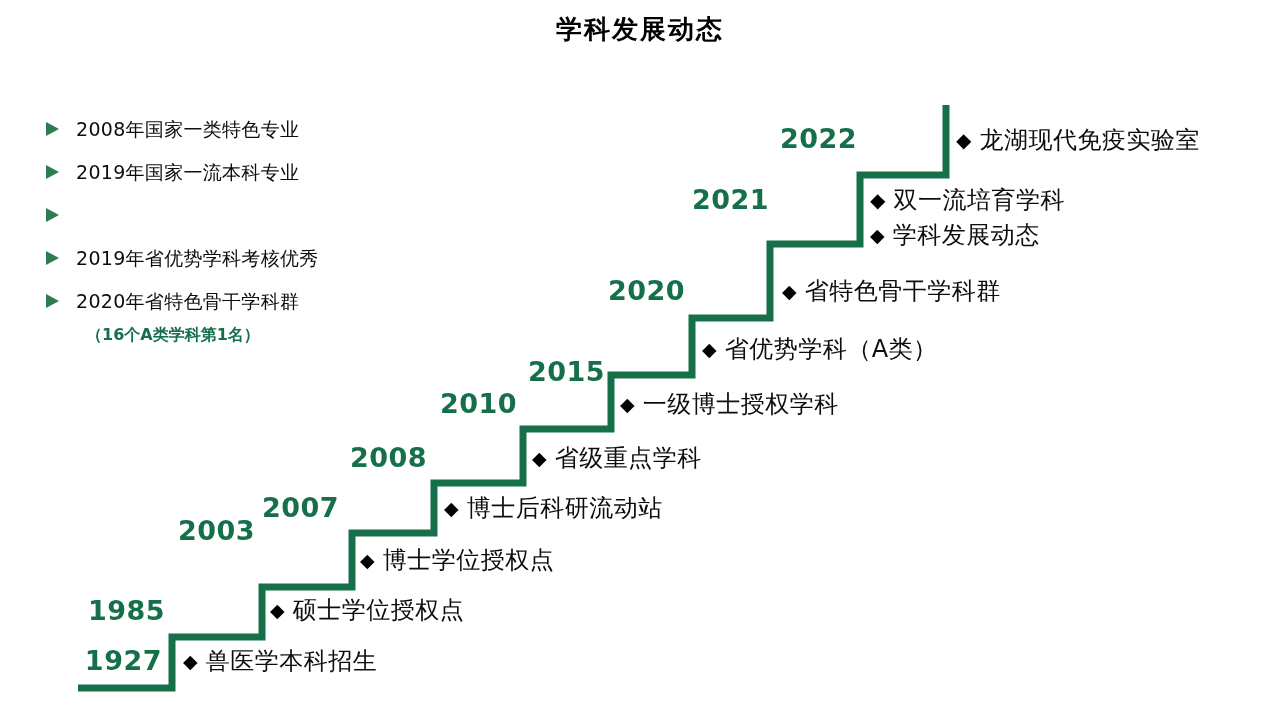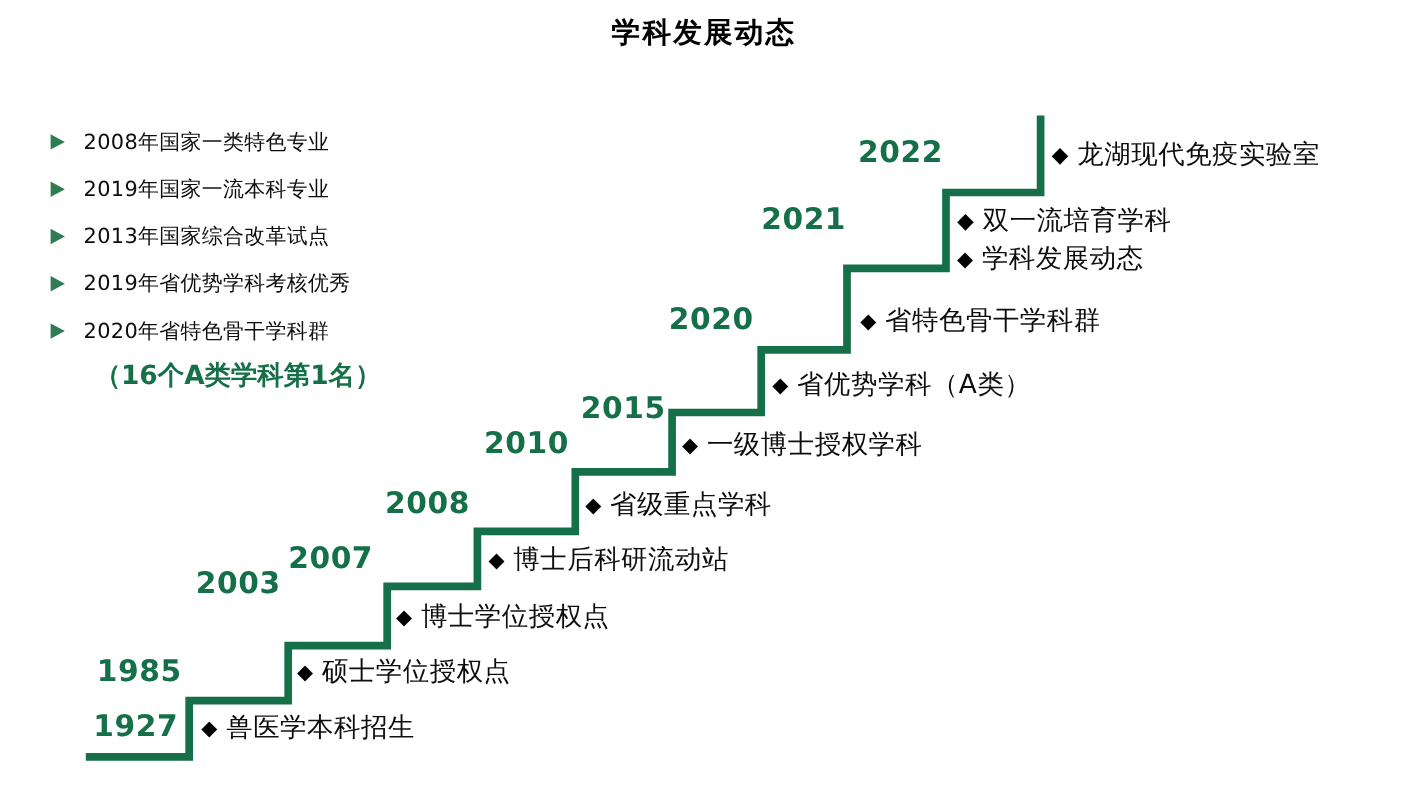--- a/index.html
+++ b/index.html
@@ -70,21 +70,21 @@
   }
   .bullet-text {
     font-size: 19px;
     color: #0d0d0d;
     font-family: "DejaVu Sans", "Liberation Sans", sans-serif;
     letter-spacing: 0.3px;
   }
   #bullet-note {
     margin-top: 2px;
     padding-left: 40px;
-    font-size: 24px;
+    font-size: 16px;
     font-weight: bold;
     color: #15704A;
     white-space: nowrap;
     font-family: "DejaVu Sans", "Liberation Sans", sans-serif;
   }
 
   
   #stair-svg {
     position: absolute;
     left: 0;
@@ -148,21 +148,20 @@
       <span class="bullet-text">2008年国家一类特色专业</span>
     </div>
 
     <div class="bullet-row">
       <span class="bullet-marker"><span class="tri"></span></span>
       <span class="bullet-text">2019年国家一流本科专业</span>
     </div>
 
     <div class="bullet-row">
       <span class="bullet-marker"><span class="tri"></span></span>
-      <span class="bullet-text">2013年国家综合改革试点</span>
     </div>
 
 
     <div class="bullet-row">
       <span class="bullet-marker"><span class="tri"></span></span>
       <span class="bullet-text">2019年省优势学科考核优秀</span>
     </div>
 
     <div class="bullet-row">
       <span class="bullet-marker"><span class="tri"></span></span>

